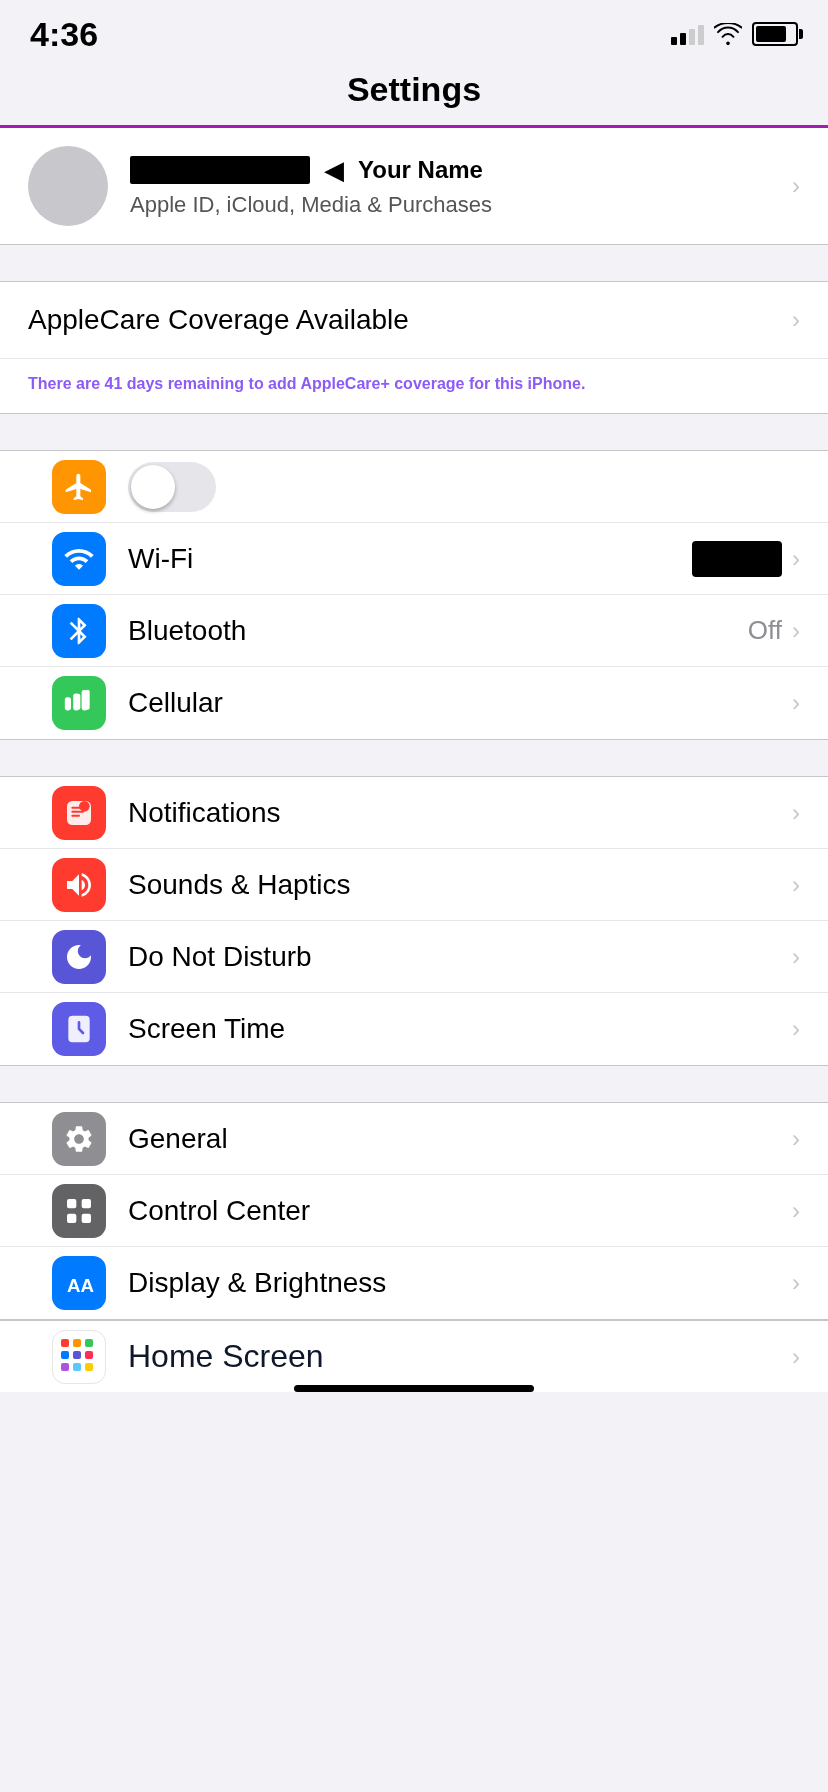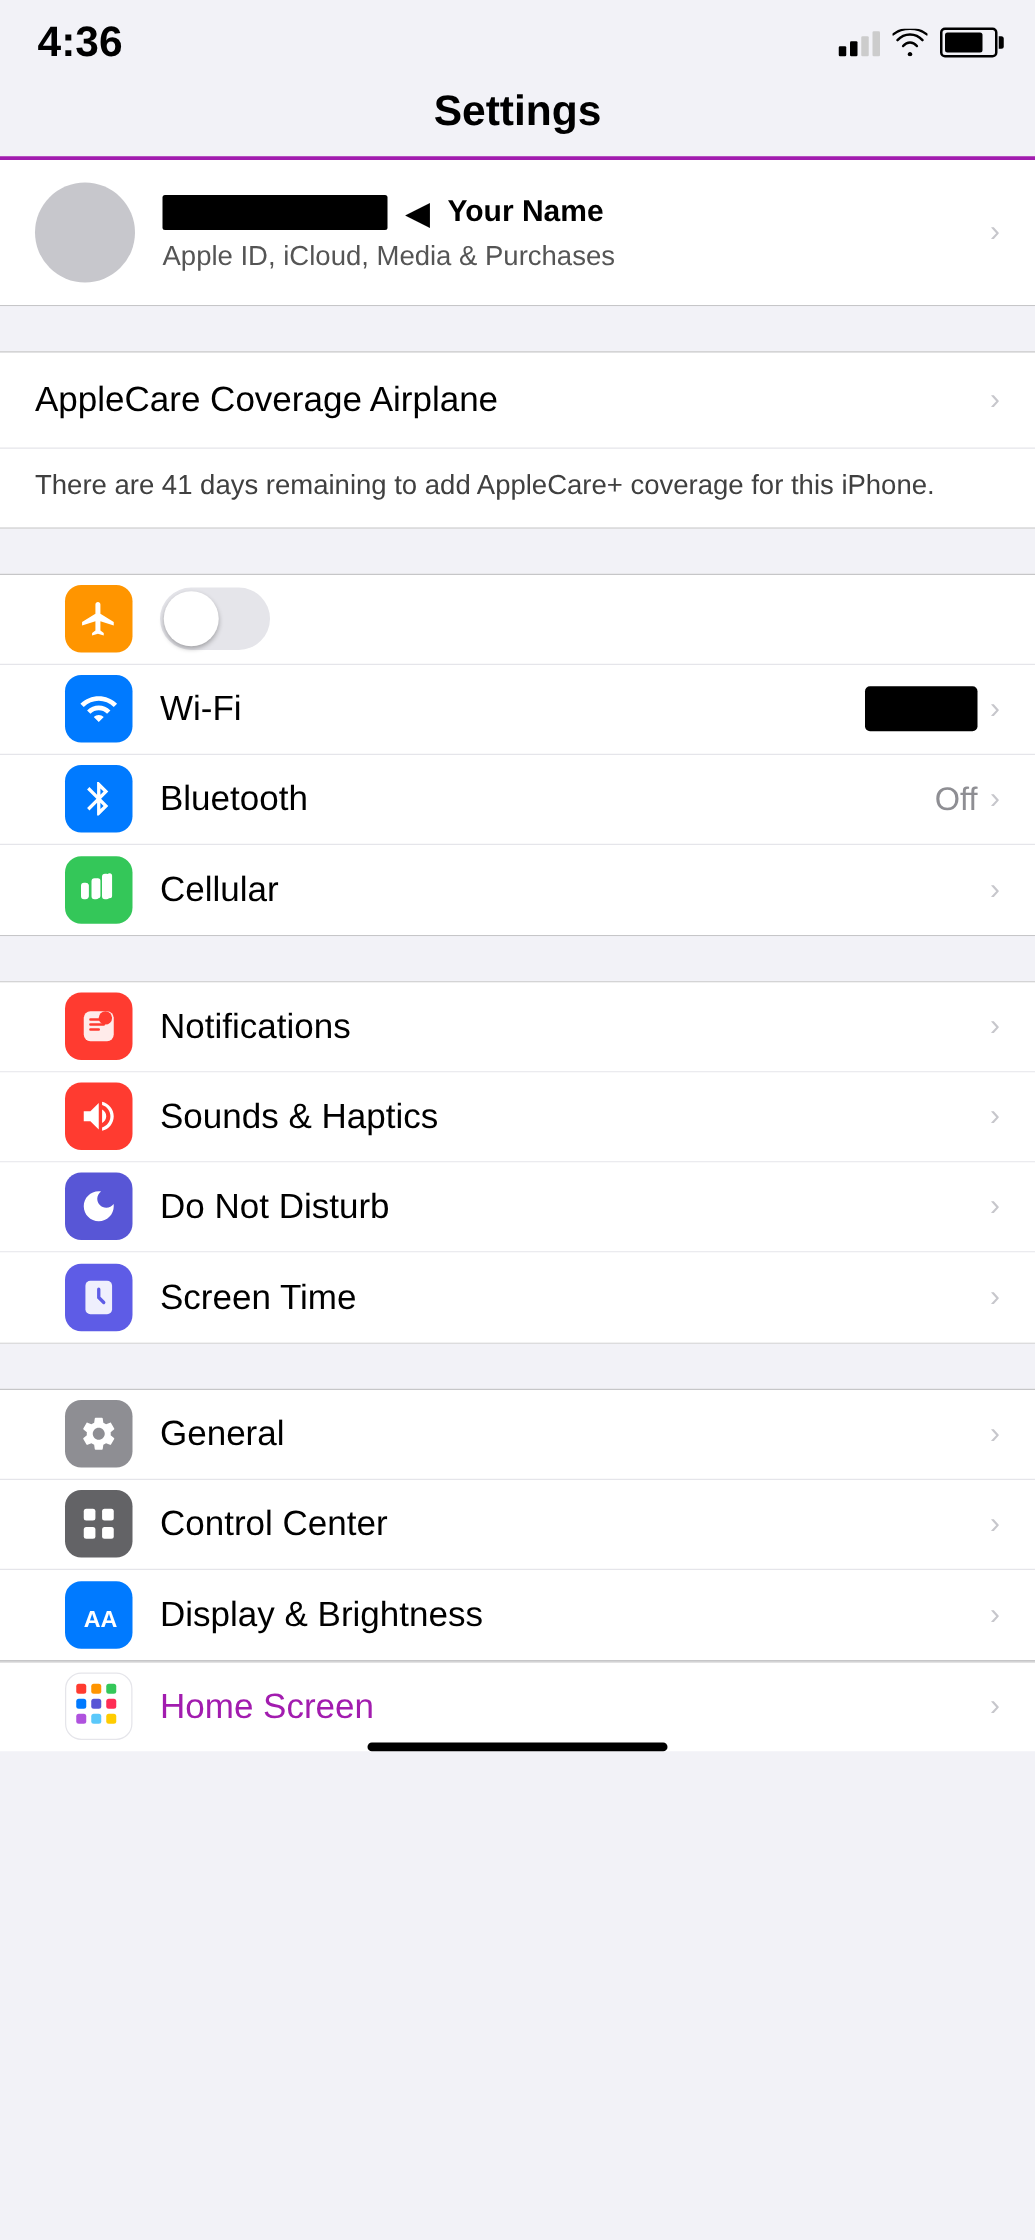--- a/index.html
+++ b/index.html
@@ -232,23 +232,24 @@
       padding: 22px 28px;
       border-bottom: 1px solid #e5e5ea;
     }
     .applecare-label {
       flex: 1;
       font-size: 28px;
       color: #000;
     }
     .applecare-note {
       padding: 14px 28px 18px 28px;
-      font-size: 22px;
-      color: #404040;
+      font-size: 16px;
+      color: #8b5cf6;
       line-height: 1.4;
+      font-weight: bold;
     }
 
     
     .icon-orange { background: #ff9500; }
     .icon-blue { background: #007aff; }
     .icon-green { background: #34c759; }
 
     
     .icon-svg {
       width: 32px;
@@ -260,22 +261,22 @@
       background: #fff;
       display: flex;
       align-items: center;
       padding: 0 28px;
       height: 72px;
       border-top: 1px solid #c6c6c8;
       overflow: hidden;
     }
     .partial-row-label {
       flex: 1;
-      font-size: 28px;
-      color: #a21caf;
+      font-size: 32px;
+      color: #0f172a;
     }
     .partial-bottom-bar {
       position: absolute;
       bottom: 0;
       left: 50%;
       transform: translateX(-50%);
       width: 240px;
       height: 7px;
       background: #000;
       border-radius: 4px;
@@ -319,21 +320,21 @@
     </div>
     <div class="profile-subtitle">Apple ID, iCloud, Media &amp; Purchases</div>
   </div>
   <span class="chevron-right">›</span>
 </div>
 
 <div class="spacer"></div>
 
 <div class="applecare-section">
   <div class="applecare-row">
-    <span class="applecare-label">AppleCare Coverage Airplane</span>
+    <span class="applecare-label">AppleCare Coverage Available</span>
     <span class="chevron-right">›</span>
   </div>
   <div class="applecare-note">There are 41 days remaining to add AppleCare+ coverage for this iPhone.</div>
 </div>
 
 <div class="spacer"></div>
 
 <div class="settings-section">
 
   <div class="settings-row">

